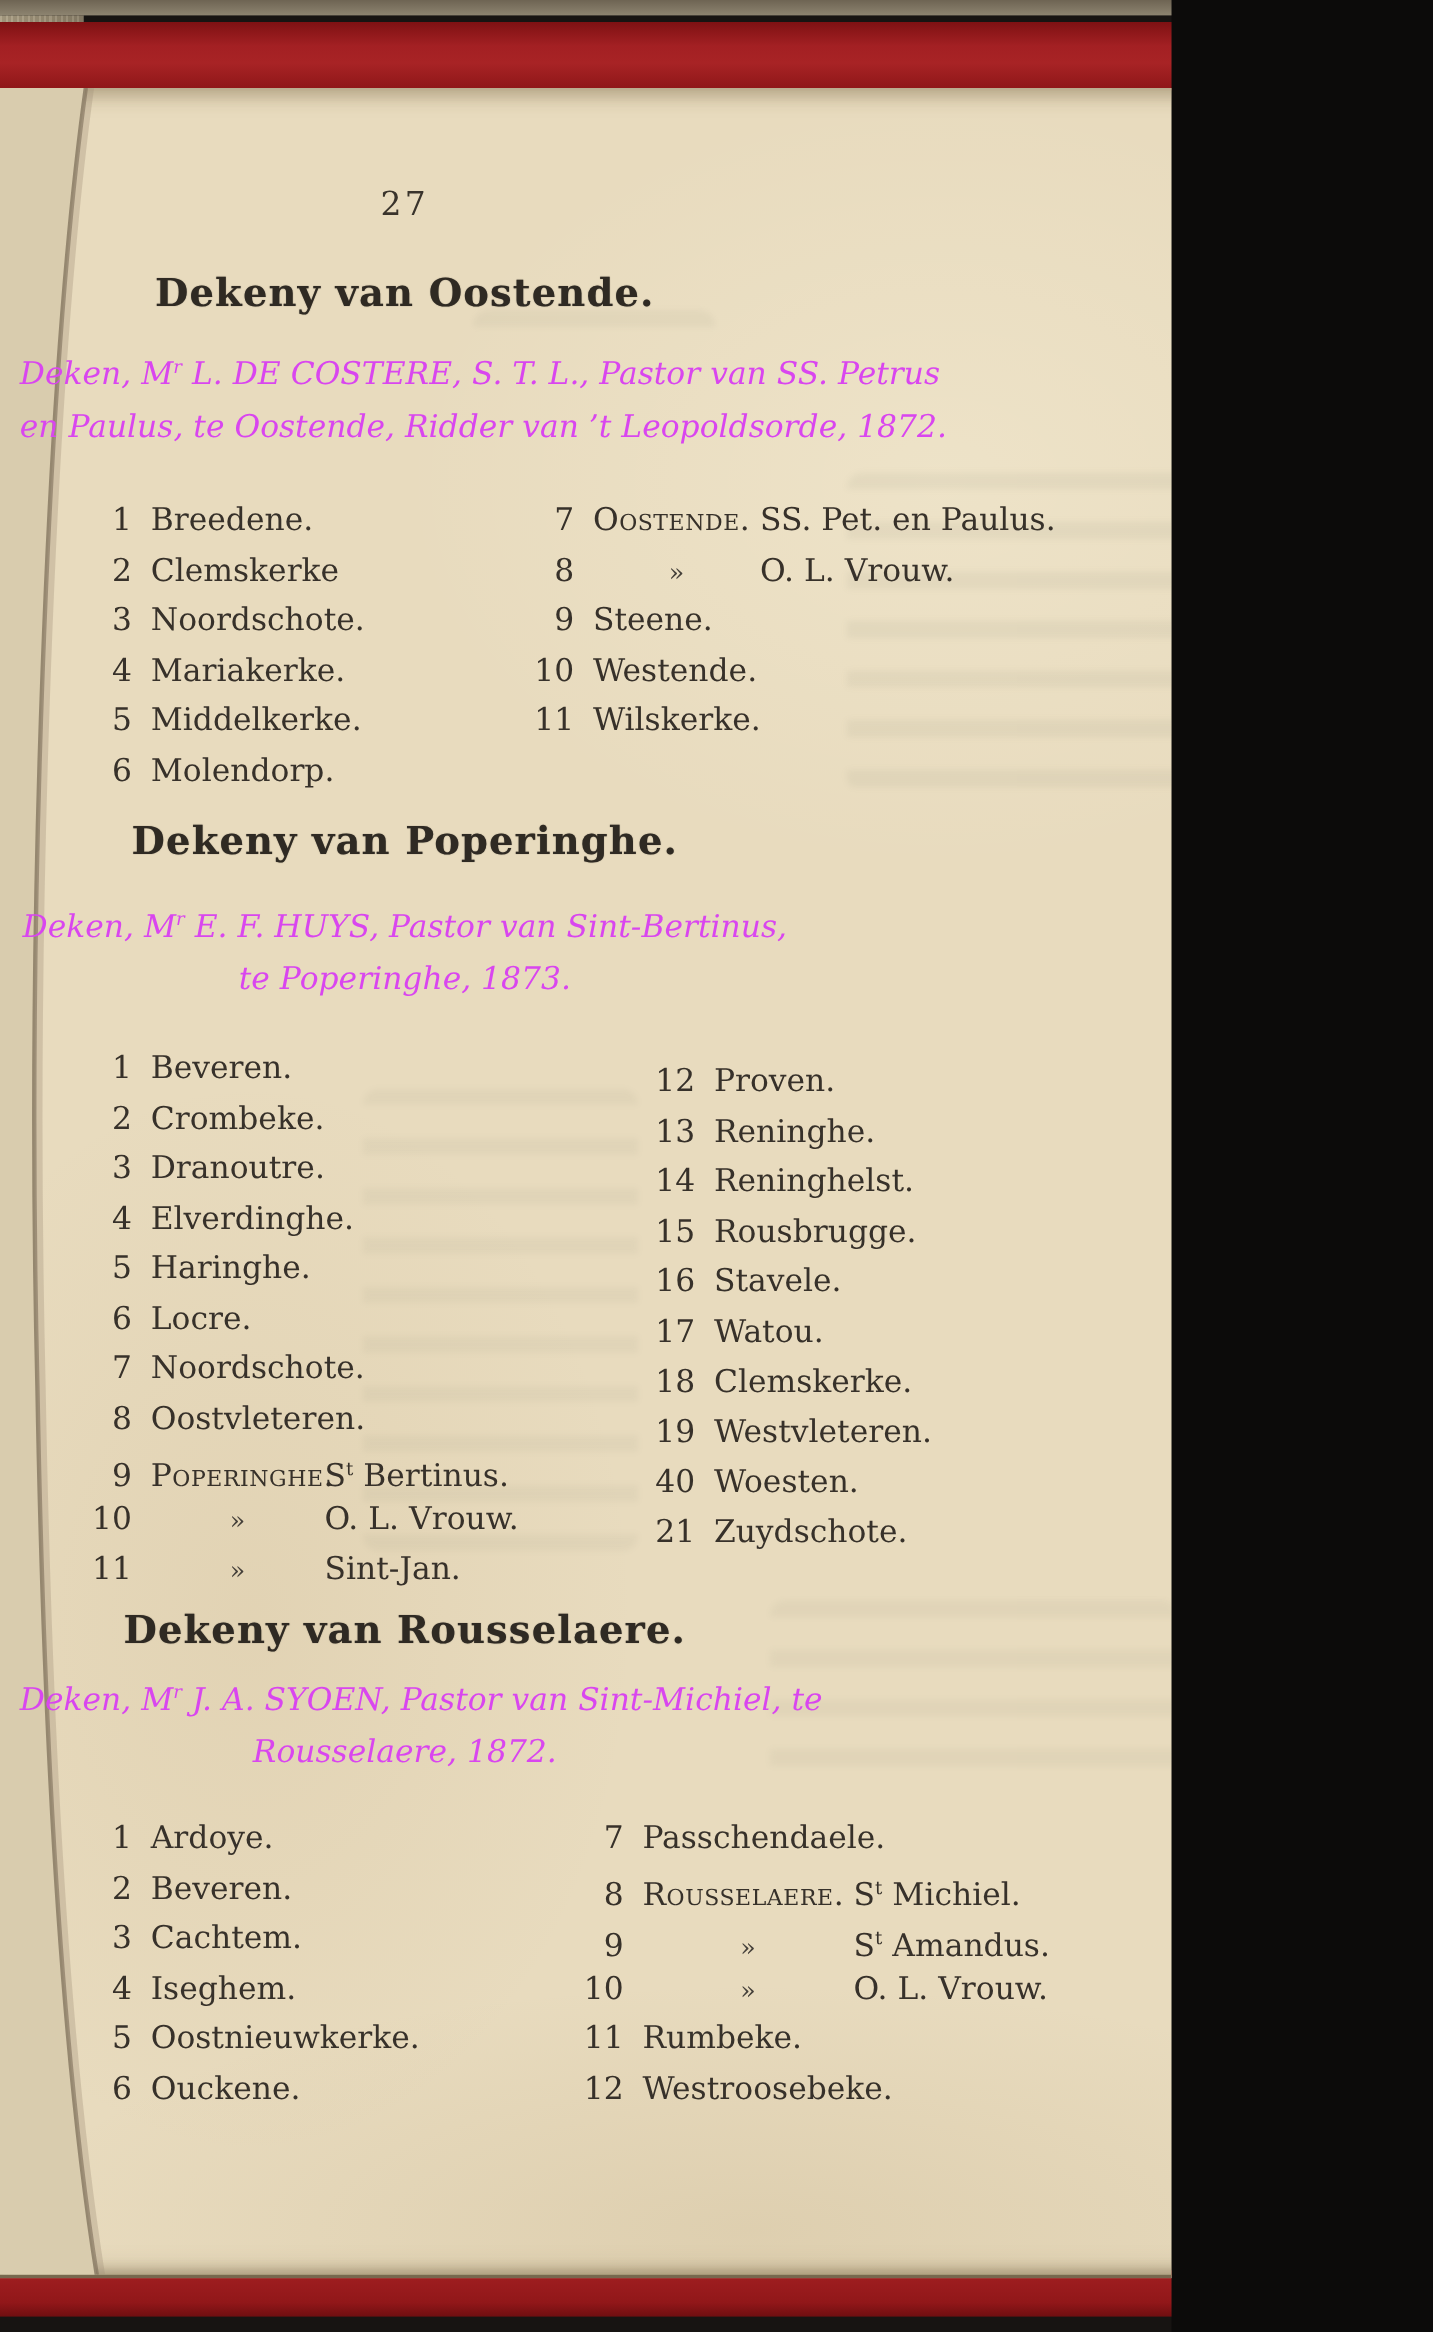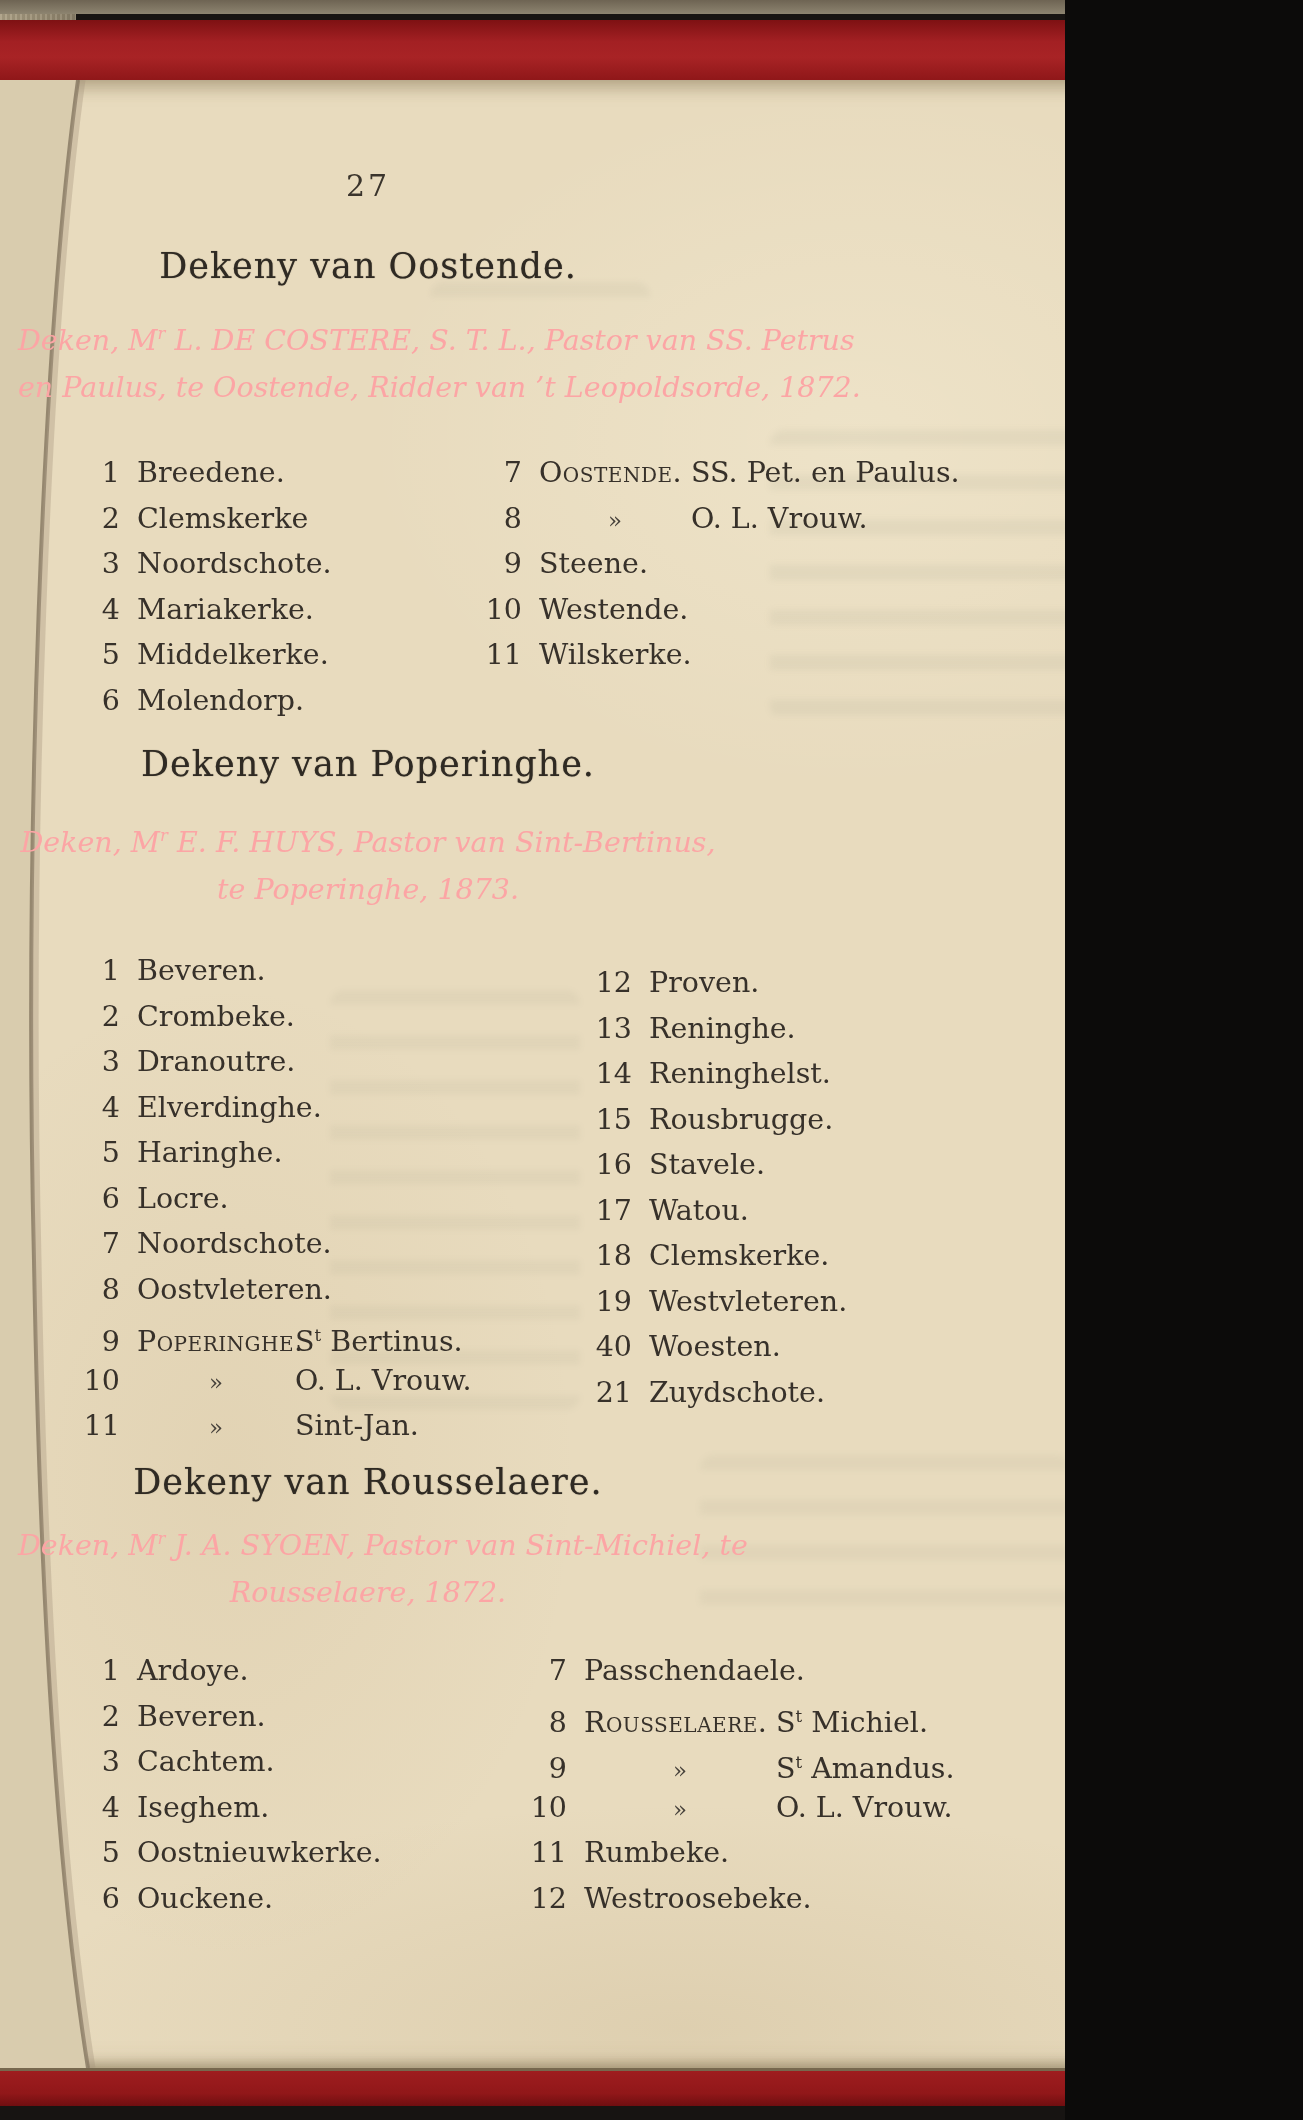--- a/index.html
+++ b/index.html
@@ -52,24 +52,24 @@
   
   .ghost{
     position:absolute;border-radius:14px;
     background:repeating-linear-gradient(180deg,rgba(118,122,100,.16) 0 15px,rgba(0,0,0,0) 15px 45px);
     filter:blur(3px);opacity:.5;
   }
   
   .cwrap{position:absolute;left:18px;width:700px;text-align:center;}
   .pagenum{font-size:30px;letter-spacing:3px;color:#3a342c;}
   .h{
-    font-weight:400;font-size:35px;letter-spacing:1px;color:#2f2a23;
+    font-weight:700;font-size:35px;letter-spacing:1px;color:#2f2a23;
     text-shadow:0 0 1px rgba(47,42,35,.55);white-space:nowrap;
   }
-  .dean{font-style:italic;font-size:28.5px;line-height:47px;white-space:nowrap;color:#fca5a5;}
+  .dean{font-style:italic;font-size:28.5px;line-height:47px;white-space:nowrap;color:#d946ef;}
   .list{position:absolute;font-size:28.5px;color:#37312a;}
   .row{height:45.5px;line-height:45.5px;white-space:nowrap;}
   .num{display:inline-block;width:62px;text-align:right;margin-right:17px;}
   .place{display:inline-block;width:var(--pw,150px);}
   .place.sc{font-variant:small-caps;letter-spacing:.5px;}
   .place.ditto{text-align:center;font-size:23px;color:#45403a;}
   sup{font-size:.58em;}
 </style>
 </head>
 <body>

